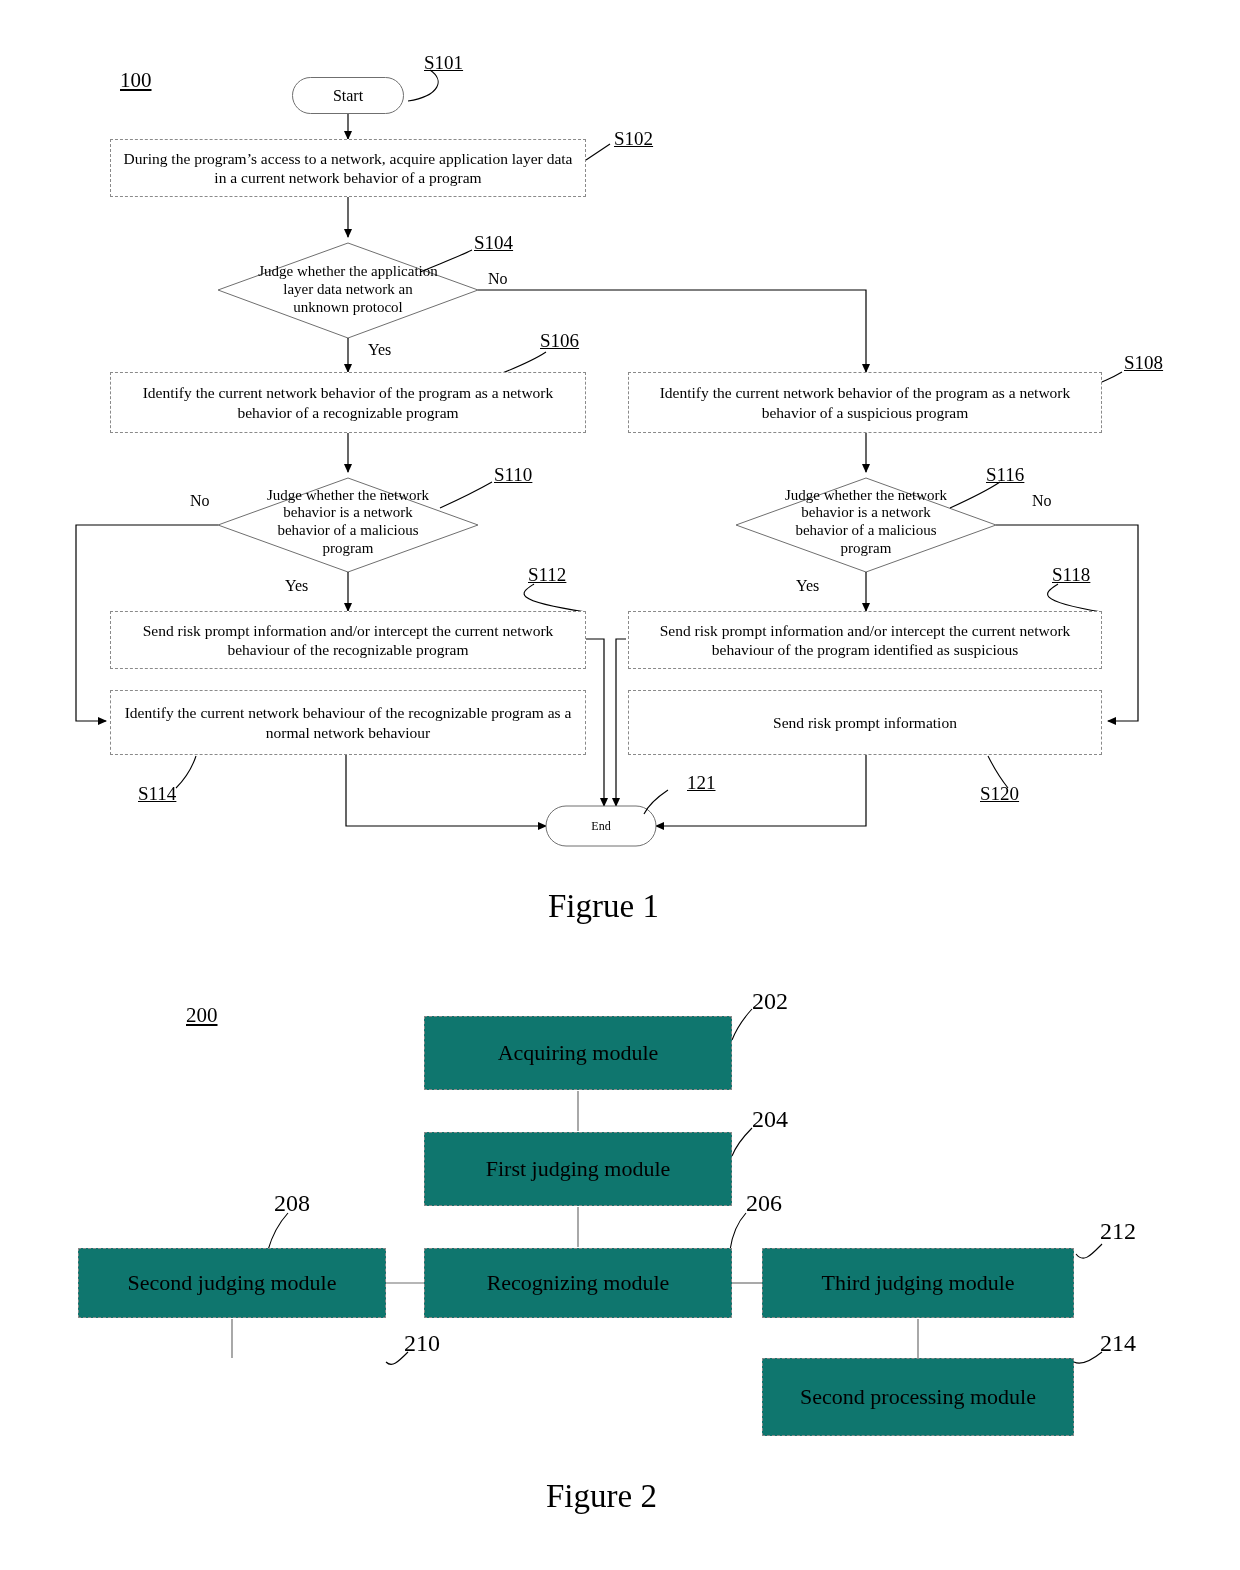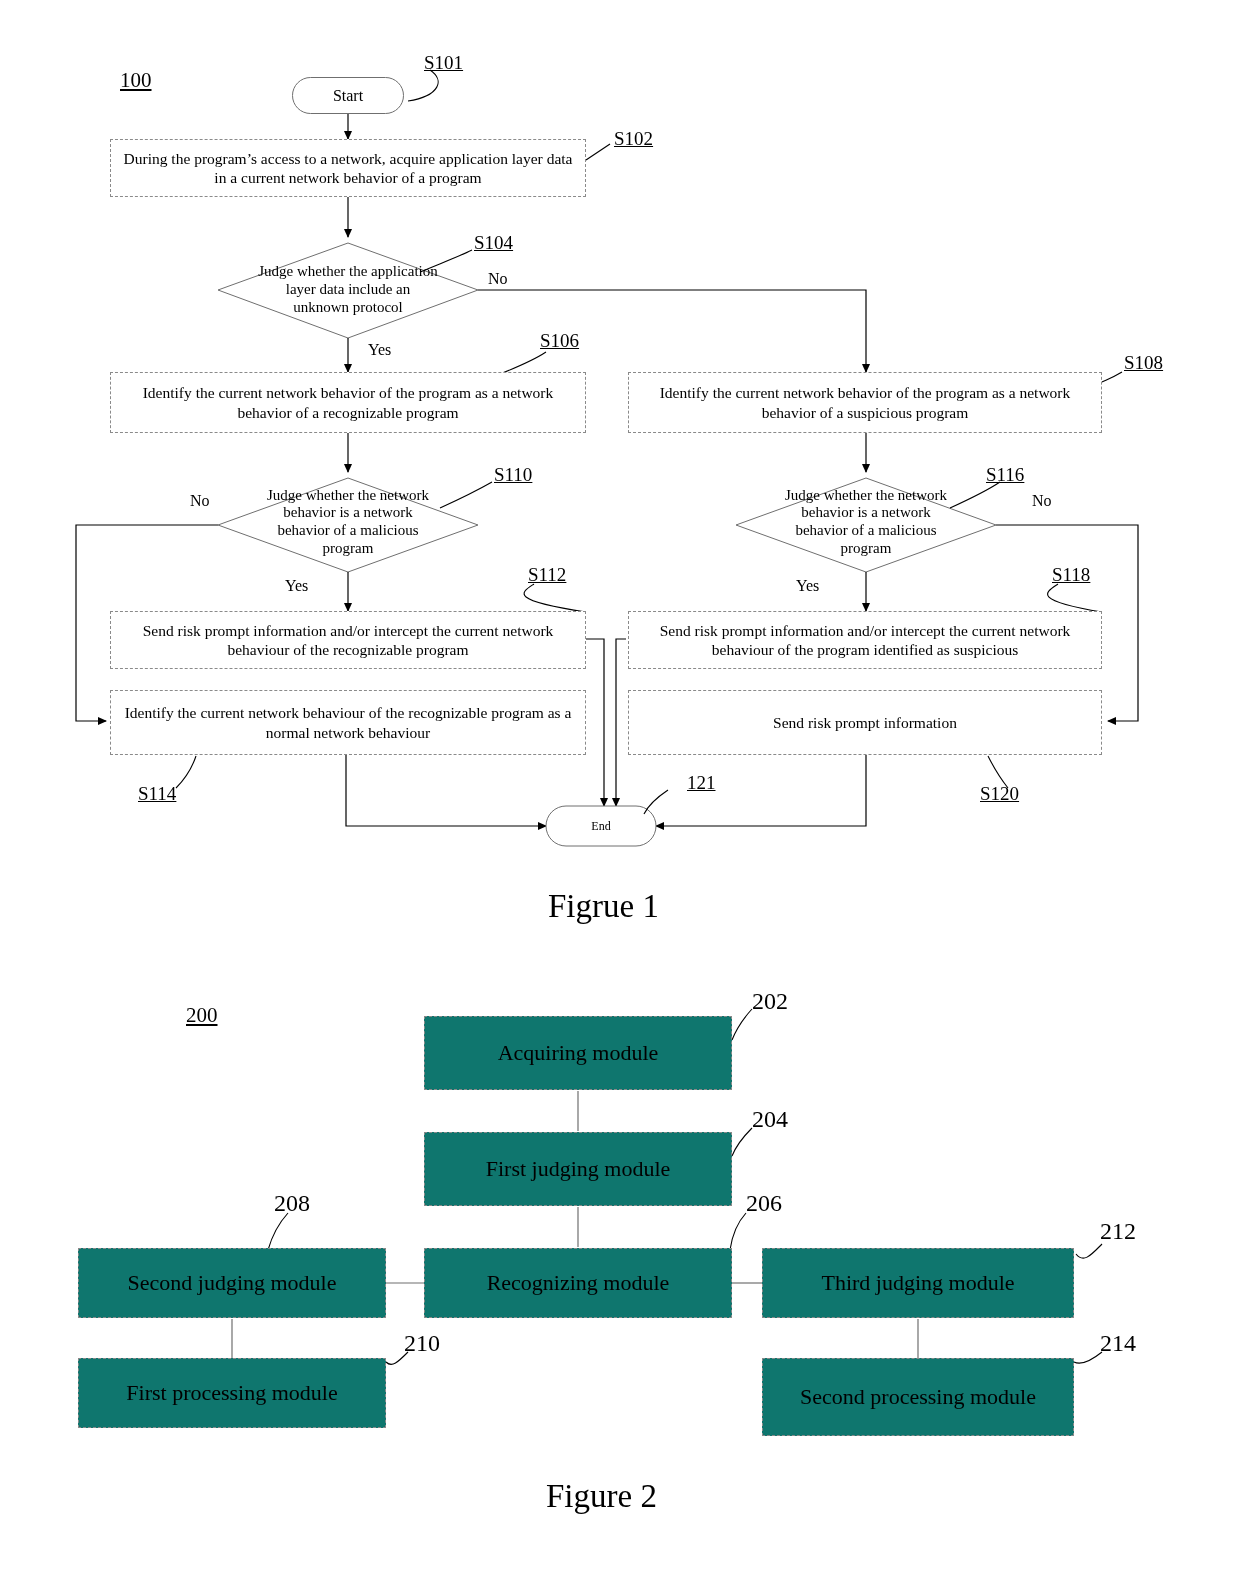--- a/index.html
+++ b/index.html
@@ -182,21 +182,21 @@
     <span>Start</span>
   </div>
   <div class="ref" style="left:424px; top:52px;">S101</div>
 
   <div class="node box" style="left:110px; top:139px; width:476px; height:58px;">
     <span>During the program’s access to a network, acquire application layer data in a current network behavior of a program</span>
   </div>
   <div class="ref" style="left:614px; top:128px;">S102</div>
 
   <div class="diamond-label" style="left:258px; top:248px; width:180px; height:84px;">
-    <span>Judge whether the application layer data include an unknown protocol</span>
+    <span>Judge whether the application layer data network an unknown protocol</span>
   </div>
   <div class="ref" style="left:474px; top:232px;">S104</div>
   <div class="edge-label" style="left:488px; top:270px;">No</div>
   <div class="edge-label" style="left:368px; top:341px;">Yes</div>
 
   <div class="node box" style="left:110px; top:372px; width:476px; height:61px;">
     <span>Identify the current network behavior of the program as a network behavior of a recognizable program</span>
   </div>
   <div class="ref" style="left:540px; top:330px;">S106</div>
 
@@ -261,23 +261,20 @@
   <div class="node box2" style="left:424px; top:1248px; width:308px; height:70px;">
     <span>Recognizing module</span>
   </div>
   <div class="ref-big" style="left:746px; top:1190px;">206</div>
 
   <div class="node box2" style="left:78px; top:1248px; width:308px; height:70px;">
     <span>Second judging module</span>
   </div>
   <div class="ref-big" style="left:274px; top:1190px;">208</div>
 
-  <div class="node box2" style="left:78px; top:1358px; width:308px; height:70px;">
-    <span>First processing module</span>
-  </div>
   <div class="ref-big" style="left:404px; top:1330px;">210</div>
 
   <div class="node box2" style="left:762px; top:1248px; width:312px; height:70px;">
     <span>Third judging module</span>
   </div>
   <div class="ref-big" style="left:1100px; top:1218px;">212</div>
 
   <div class="node box2" style="left:762px; top:1358px; width:312px; height:78px;">
     <span>Second processing module</span>
   </div>

